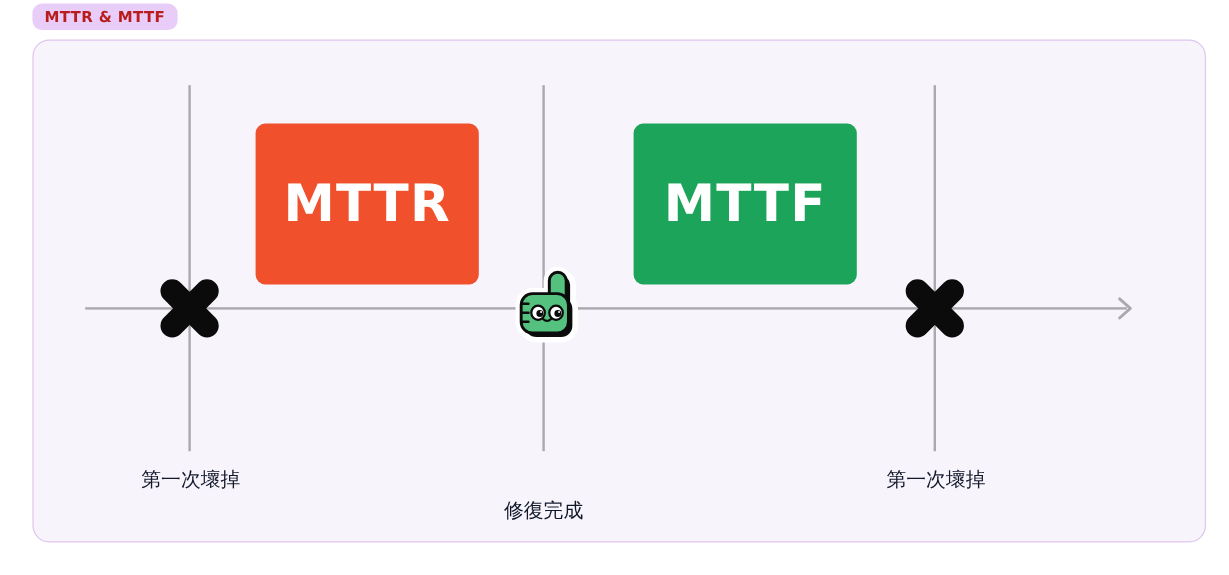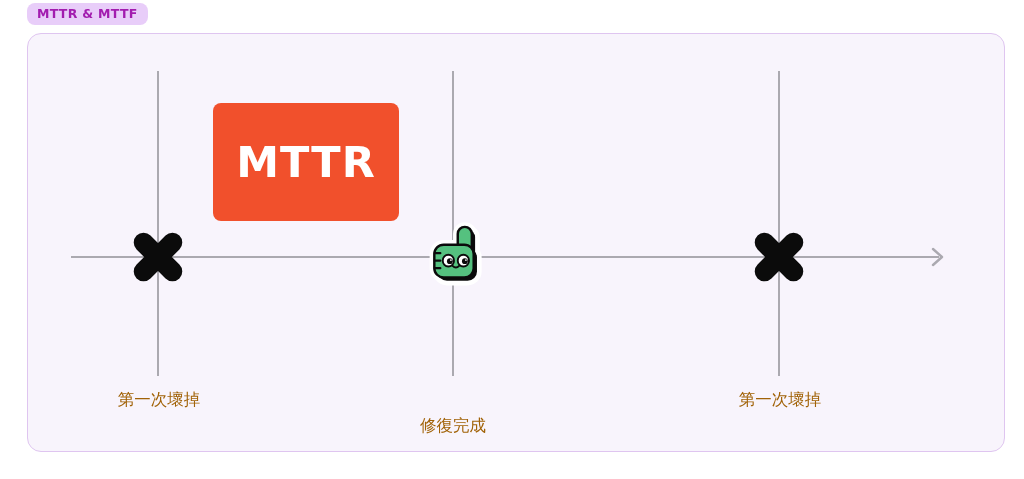--- a/index.html
+++ b/index.html
@@ -4,21 +4,21 @@
 <style>
   * { margin: 0; padding: 0; box-sizing: border-box; }
   html, body { width: 1024px; height: 479px; background: #ffffff; overflow: hidden; }
   body { font-family: "DejaVu Sans", "Liberation Sans", sans-serif; position: relative; }
 
   .badge {
     position: absolute; left: 27px; top: 3px;
     padding: 3px 10px 4px 10px;
     border-radius: 8px;
     font-size: 12.5px; font-weight: bold; letter-spacing: 0.3px;
-    color: #a21caf;
+    color: #b91c1c;
   }
 
   .panel {
     position: absolute; left: 27px; top: 33px;
     width: 978px; height: 419px;
     background: #F8F4FC;
     border: 1.5px solid #DFC5F0;
     border-radius: 14px;
   }
 
@@ -34,21 +34,21 @@
     position: absolute; left: 43px; top: 222px;
     width: 868px; height: 2px;
     background: #ABA9B0;
   }
   .arrowhead {
     position: absolute; left: 903px; top: 213px;
     width: 14px; height: 20px;
   }
 
   .box {
-    position: absolute; top: 69px; width: 186px; height: 118px;
+    position: absolute; top: 69px; width: 186px; height: 134px;
     border-radius: 8px;
     display: flex; align-items: center; justify-content: center;
     color: #ffffff; font-size: 43px; font-weight: bold; letter-spacing: 1px;
   }
   .box-mttr { left: 185px; }
   .box-mttf { left: 500px; }
 
   .xmark {
     position: absolute; width: 62px; height: 62px;
   }
@@ -56,21 +56,21 @@
   .xmark-2 { left: 720px; top: 192px; }
 
   .thumb {
     position: absolute; left: 396px; top: 188px;
     width: 60px; height: 66px;
   }
 
   .event-label {
     position: absolute; top: 355px;
     transform: translateX(-50%);
-    font-size: 16.5px; color: #a16207;
+    font-size: 16.5px; color: #0f172a;
     white-space: nowrap;
   }
   .label-1 { left: 131px; }
   .label-2 { left: 425px; margin-top: 26px; }
   .label-3 { left: 752px; }
 </style>
 </head>
 <body>
 
 <div class="page">
@@ -85,20 +85,23 @@
 
     <div class="hline"></div>
     <svg class="arrowhead" viewBox="0 0 14 20">
       <path d="M2 2 L11 10 L2 18" fill="none" stroke="#ABA9B0" stroke-width="2.4" stroke-linecap="round" stroke-linejoin="round"></path>
     </svg>
 
     <div class="box box-mttr" style="background: rgb(241, 80, 44);">
       <span>MTTR</span>
     </div>
 
+    <div class="box box-mttf" style="background: rgb(28, 164, 90);">
+      <span>MTTF</span>
+    </div>
 
     <svg class="xmark xmark-1" viewBox="0 0 60 60">
       <path d="M16 16 L44 44 M44 16 L16 44" stroke="#0B0B0B" stroke-width="19" stroke-linecap="round" fill="none"></path>
     </svg>
 
     <svg class="thumb" viewBox="0 0 64 70">
       <defs>
         <g id="thumbshape">
           <rect x="36" y="5" width="15" height="32" rx="7.5"></rect>
           <rect x="11" y="24" width="42" height="35" rx="10"></rect>

